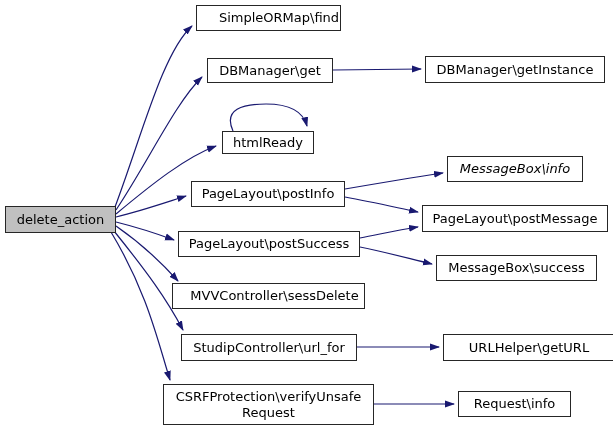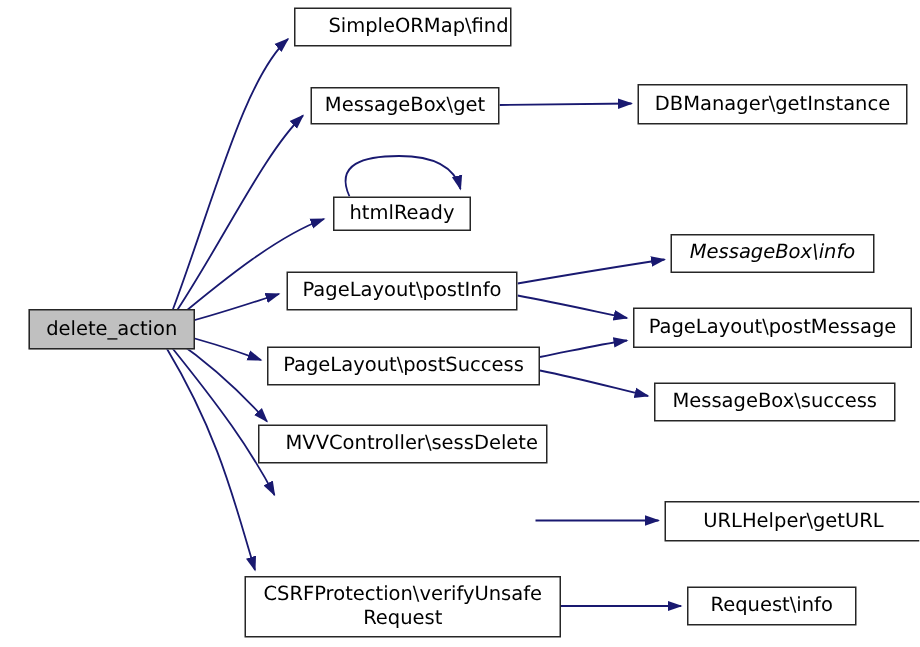--- a/index.html
+++ b/index.html
@@ -79,34 +79,35 @@
     <path d="M 233 131 C 223 109, 243 104, 266 104 C 289 104, 303 111, 307 126" marker-end="url(#arrow)"></path>
     <path d="M 333 70 L 421 69" marker-end="url(#arrow)"></path>
     <path d="M 345 189 C 380 183, 410 178, 443 173" marker-end="url(#arrow)"></path>
     <path d="M 345 197 C 372 202, 394 207, 418 212" marker-end="url(#arrow)"></path>
     <path d="M 360 238 C 381 234, 397 230, 418 227" marker-end="url(#arrow)"></path>
     <path d="M 360 247 C 385 252, 407 258, 432 264" marker-end="url(#arrow)"></path>
     <path d="M 357 347 L 439 347" marker-end="url(#arrow)"></path>
     <path d="M 374 404 L 454 404" marker-end="url(#arrow)"></path>
   </svg>
 
-  <div class="node highlight" style="left:19px; top:206px; width:111px; height:27px;">delete_action</div>
+  <div class="node highlight" style="left:5px; top:206px; width:111px; height:27px;">delete_action</div>
 
   <div class="node" style="left:196px; top:5px; width:145px; height:26px;padding-left:21px;">SimpleORMap\find</div>
 
-  <div class="node" style="left:207px; top:58px; width:126px; height:25px;">MessageBox\get</div>
+  <div class="node" style="left:207px; top:58px; width:126px; height:25px;">DBManager\get</div>
 
   <div class="node" style="left:222px; top:131px; width:92px; height:23px;">htmlReady</div>
 
   <div class="node" style="left:191px; top:181px; width:154px; height:26px;">PageLayout\postInfo</div>
 
   <div class="node" style="left:178px; top:231px; width:182px; height:26px;">PageLayout\postSuccess</div>
 
   <div class="node" style="left:172px; top:283px; width:193px; height:26px;padding-left:12px;">MVVController\sessDelete</div>
 
+  <div class="node" style="left:181px; top:334px; width:176px; height:27px;">StudipController\url_for</div>
 
   <div class="node wrap" style="left:163px; top:384px; width:211px; height:41px;">CSRFProtection\verifyUnsafe Request</div>
 
   <div class="node" style="left:425px; top:56px; width:180px; height:27px;">DBManager\getInstance</div>
 
   <div class="node" style="left:447px; top:156px; width:136px; height:26px;font-style:italic;">MessageBox\info</div>
 
   <div class="node" style="left:436px; top:255px; width:161px; height:26px;">MessageBox\success</div>
 
   <div class="node" style="left:422px; top:205px; width:186px; height:27px;">PageLayout\postMessage</div>

